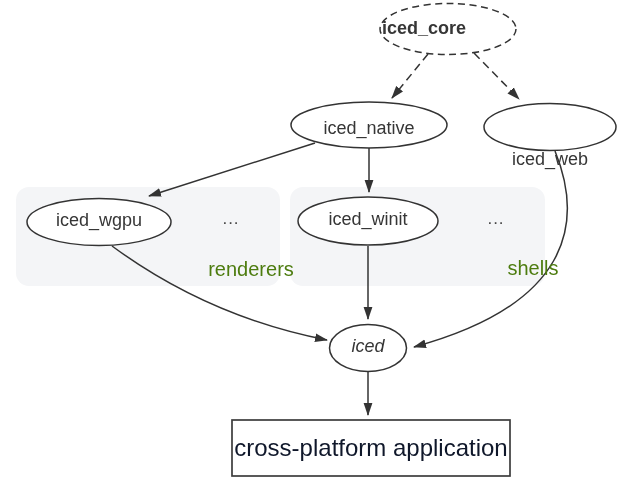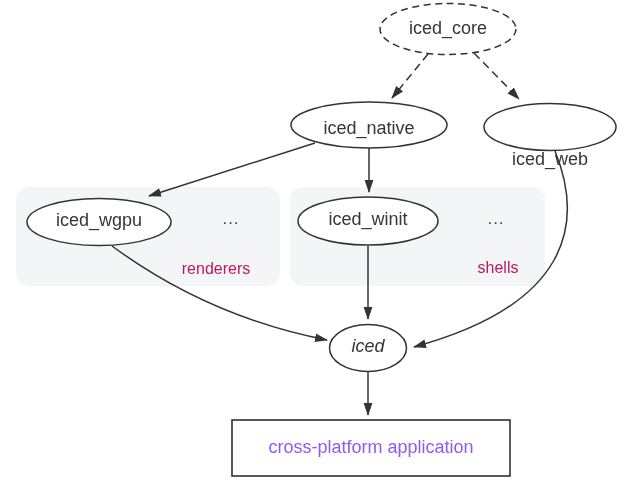--- a/index.html
+++ b/index.html
@@ -34,26 +34,27 @@
     font-size: 18px;
     line-height: 1.1;
     z-index: 3;
   }
   .label.small-dots {
     font-size: 17px;
     color: #454545;
     letter-spacing: 1px;
   }
   .label.caption {
-    color: #be185d;
-    font-size: 16px;
+    color: #4d7c0f;
+    font-size: 20px;
+    margin-left: 35px;
   }
   .label.app-label {
-    font-size: 18px;
-    color: #8b5cf6;
+    font-size: 24px;
+    color: #0f172a;
   }
 </style>
 </head>
 <body>
 
 <div class="stage">
 
   <div class="group-box" style="left:16px; top:187px; width:264px; height:99px;"></div>
   <div class="group-box" style="left:290px; top:187px; width:255px; height:99px;"></div>
 
@@ -75,21 +76,21 @@
 
     <ellipse cx="448" cy="29" rx="68" ry="25.5" fill="#ffffff" stroke="#333333" stroke-width="1.5" stroke-dasharray="7,4.5"></ellipse>
     <ellipse cx="369" cy="125" rx="78" ry="23" fill="#ffffff" stroke="#333333" stroke-width="1.5"></ellipse>
     <ellipse cx="550" cy="127" rx="66" ry="23.5" fill="#ffffff" stroke="#333333" stroke-width="1.5"></ellipse>
     <ellipse cx="99" cy="222" rx="72" ry="23.5" fill="#ffffff" stroke="#333333" stroke-width="1.5"></ellipse>
     <ellipse cx="368" cy="221" rx="70" ry="24" fill="#ffffff" stroke="#333333" stroke-width="1.5"></ellipse>
     <ellipse cx="368" cy="348" rx="38.5" ry="23.5" fill="#ffffff" stroke="#333333" stroke-width="1.5"></ellipse>
     <rect x="232" y="420" width="278" height="56" fill="#ffffff" stroke="#3c3c3c" stroke-width="1.7"></rect>
   </svg>
 
-  <div class="label" style="left:448px; top:29px;">iced_core</div>
+  <div class="label" style="left:424px; top:29px;font-weight:bold;">iced_core</div>
   <div class="label" style="left:369px; top:129px;">iced_native</div>
   <div class="label" style="left:550px; top:126px;margin-top:34px;">iced_web</div>
   <div class="label" style="left:368px; top:220px;">iced_winit</div>
   <div class="label" style="left:99px; top:221px;">iced_wgpu</div>
   <div class="label" style="left:368px; top:347px;font-style:italic;">iced</div>
   <div class="label app-label" style="left:371px; top:448px;">cross-platform application</div>
 
   <div class="label small-dots" style="left:231px; top:219px;">...</div>
   <div class="label small-dots" style="left:496px; top:219px;">...</div>
   <div class="label caption" style="left:216px; top:269px;">renderers</div>

